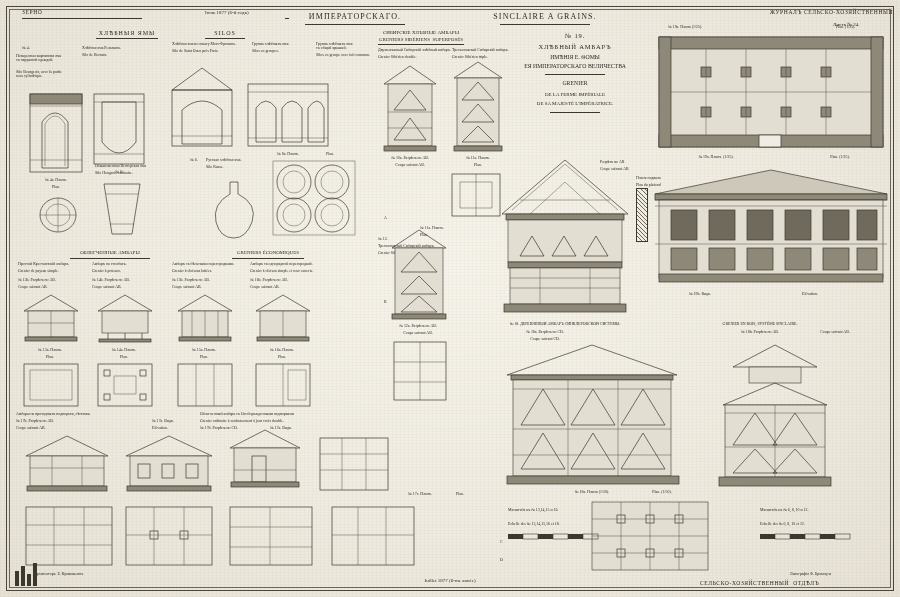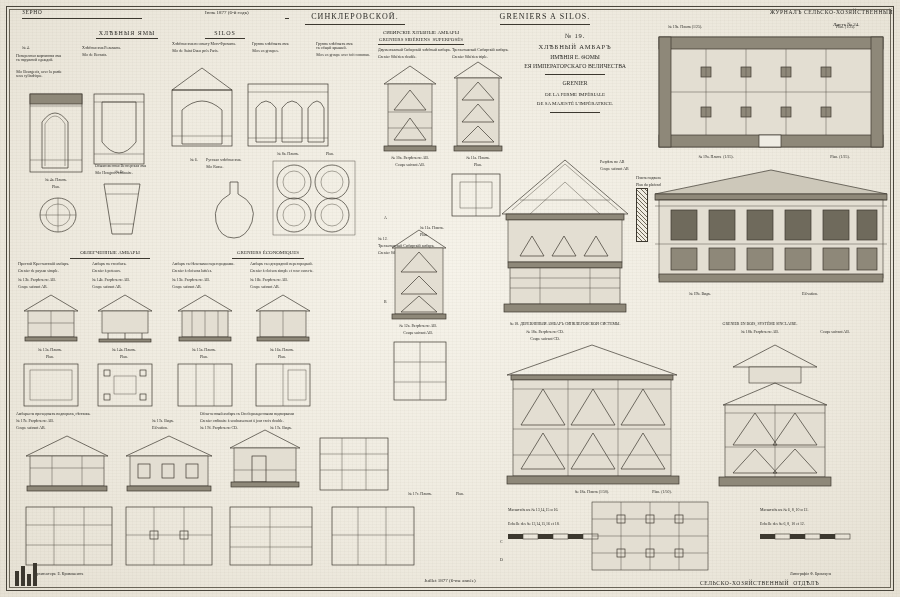--- a/index.html
+++ b/index.html
@@ -73,22 +73,22 @@
   <div class="paper-grain"></div>
   <div class="frame"></div>
 
   <div class="t hd3" style="left:22px;top:9px;">ЗЕРНО</div>
   <div class="t cap5" style="left:205px;top:10px;">Іюнь 1877 (6-й годъ)</div>
   <div class="t hd3" style="left:770px;top:9px;">ЖУРНАЛЪ СЕЛЬСКО-ХОЗЯЙСТВЕННЫЙ</div>
   <div class="t cap5" style="left:833px;top:22px;">Листъ № 24.</div>
   <div class="ln" style="left:22px;top:18px;width:120px;height:0.6px;"></div>
   <div class="ln" style="left:285px;top:18px;width:4px;height:0.6px;"></div>
 
-  <div class="t hd" style="left:355px;top:13px;transform:translateX(-50%);">СИНКЛЕРОВСКОЙ.</div>
-  <div class="t hd" style="left:545px;top:13px;transform:translateX(-50%);">GRENIERS A SILOS.</div>
+  <div class="t hd" style="left:355px;top:13px;transform:translateX(-50%);">ИМПЕРАТОРСКАГО.</div>
+  <div class="t hd" style="left:545px;top:13px;transform:translateX(-50%);">SINCLAIRE A GRAINS.</div>
   <div class="ln" style="left:305px;top:24px;width:100px;height:0.5px;"></div>
   <div class="ln" style="left:500px;top:24px;width:90px;height:0.5px;"></div>
 
   <div class="t colhead c" style="left:127px;top:30px;">ХЛѢБНЫЯ ЯМЫ</div>
   <div class="t colhead c" style="left:225px;top:30px;">SILOS</div>
   <div class="t tiny5 c" style="left:228px;top:30px;opacity:0;"></div>
   <div class="t cap5 c" style="left:421px;top:30px;">СИБИРСКІЕ ХЛѢБНЫЕ АМБАРЫ</div>
   <div class="t cap5 c" style="left:421px;top:37px;">GRENIERS SIBÉRIENS  SUPERPOSÉS</div>
   <div class="ln" style="left:96px;top:38px;width:62px;height:0.5px;"></div>
   <div class="ln" style="left:205px;top:38px;width:40px;height:0.5px;"></div>

